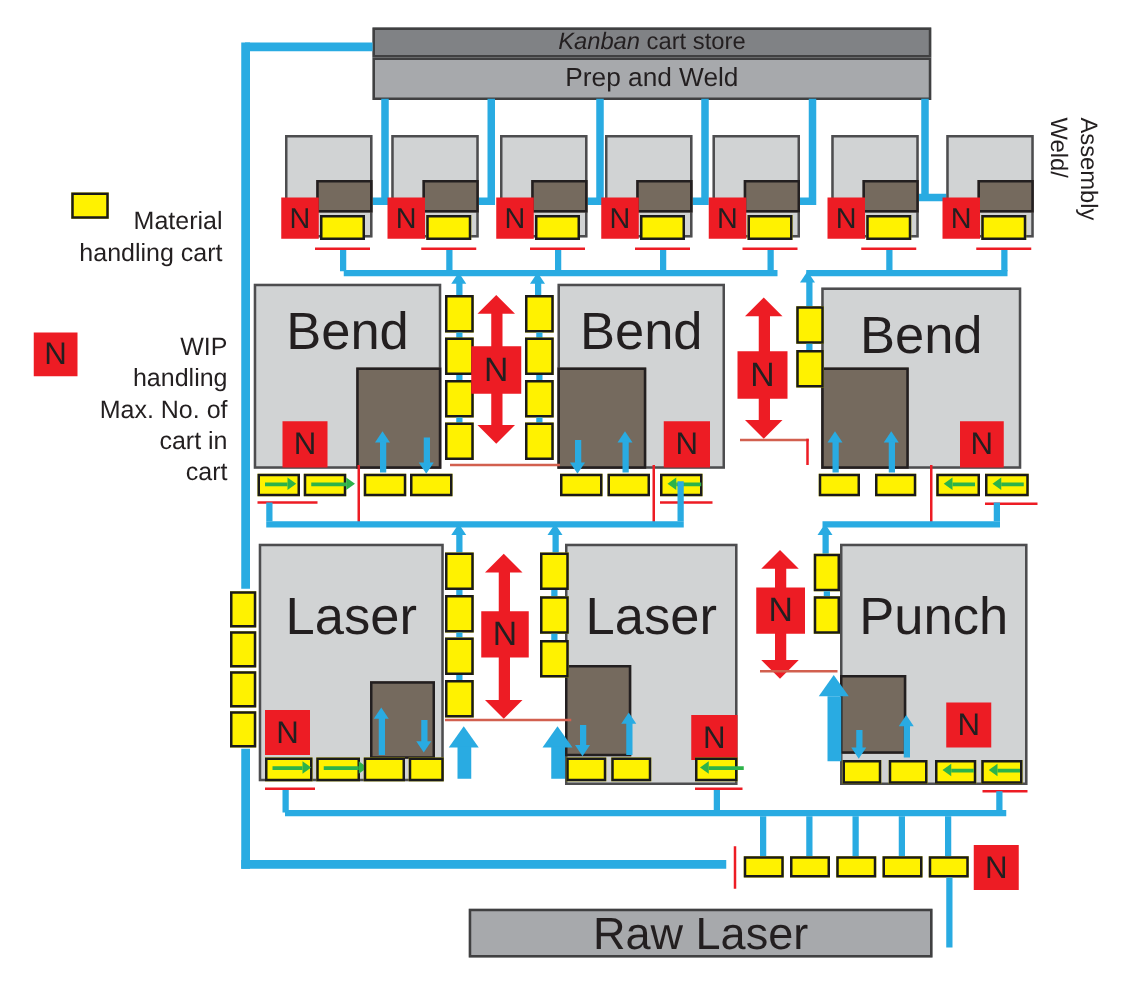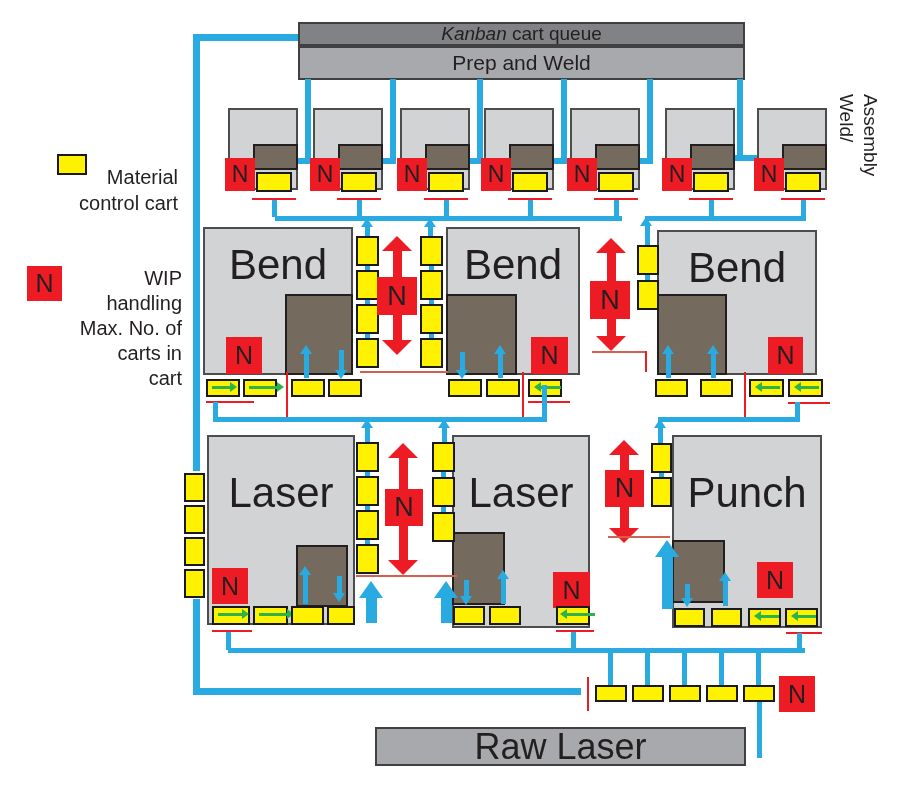--- a/index.html
+++ b/index.html
@@ -29,21 +29,21 @@
   .bar{position:absolute;box-sizing:border-box;border:2px solid #404041;display:flex;align-items:center;justify-content:center}
   .legend-text{position:absolute;text-align:right;font-size:20px;line-height:26px}
   .vtext{position:absolute;writing-mode:vertical-lr;font-size:19px;line-height:24px}
 </style>
 </head>
 <body>
 
 <div id="canvas">
 
   <div class="bar" style="left:298px;top:22px;width:447px;height:24px;background:#808285;font-size:19px">
-    <span><i>Kanban</i><span> cart queue</span></span>
+    <span><i>Kanban</i><span> cart store</span></span>
   </div>
   <div class="bar" style="left:298px;top:46px;width:447px;height:34px;background:#a7a9ac;font-size:21px">
     <span>Prep and Weld</span>
   </div>
 
   <div class="bl" style="left:196px;top:34px;width:102px;height:7px"></div>
   <div class="bl" style="left:193px;top:34px;width:7px;height:437px"></div>
   <div class="bl" style="left:193px;top:599px;width:7px;height:96px"></div>
   <div class="bl" style="left:193px;top:688px;width:388px;height:7px"></div>
 
@@ -119,27 +119,27 @@
   <div class="tu" style="left:361px;top:218px"></div>
   <div class="bl" style="left:365px;top:225px;width:5px;height:12px"></div>
   <div class="tu" style="left:424px;top:218px"></div>
   <div class="bl" style="left:428px;top:225px;width:5px;height:12px"></div>
   <div class="tu" style="left:640px;top:217px"></div>
   <div class="bl" style="left:645px;top:224px;width:5px;height:21px"></div>
 
   <div class="cart" style="left:57px;top:154px;width:30px;height:21px"></div>
   <div class="legend-text" style="left:28px;top:164px;width:150px">
     <div>Material</div>
-    <div>control cart</div>
+    <div>handling cart</div>
   </div>
   <div class="nbox" style="left:27px;top:266px;width:35px;height:35px;font-size:25px">N</div>
   <div class="legend-text" style="left:72px;top:266px;width:110px;line-height:25px">
     <div>WIP handling</div>
     <div>Max. No. of</div>
-    <div>carts in</div>
+    <div>cart in</div>
     <div>cart</div>
   </div>
 
   <div class="box" style="left:203px;top:227px;width:150px;height:148px"></div>
   <div class="mlabel" style="left:203px;top:240px;width:150px">Bend</div>
   <div class="dark" style="left:285px;top:294px;width:68px;height:81px"></div>
   <div class="nbox" style="left:226px;top:337px;width:36px;height:37px;font-size:25px">N</div>
 
   <div class="box" style="left:446px;top:227px;width:134px;height:148px"></div>
   <div class="mlabel" style="left:446px;top:240px;width:134px">Bend</div>

